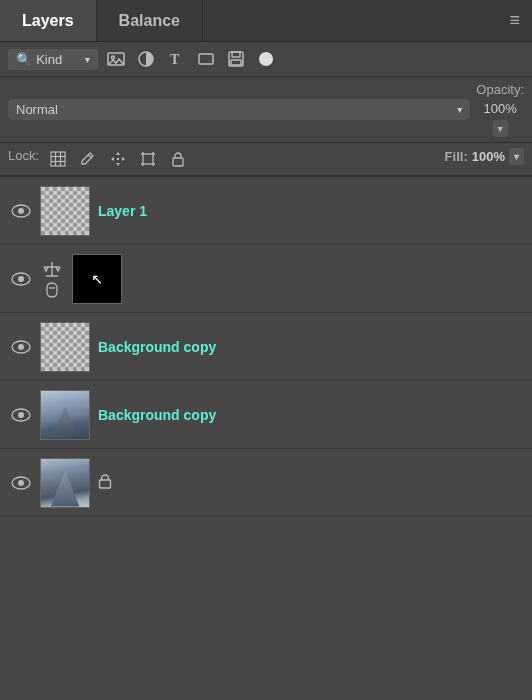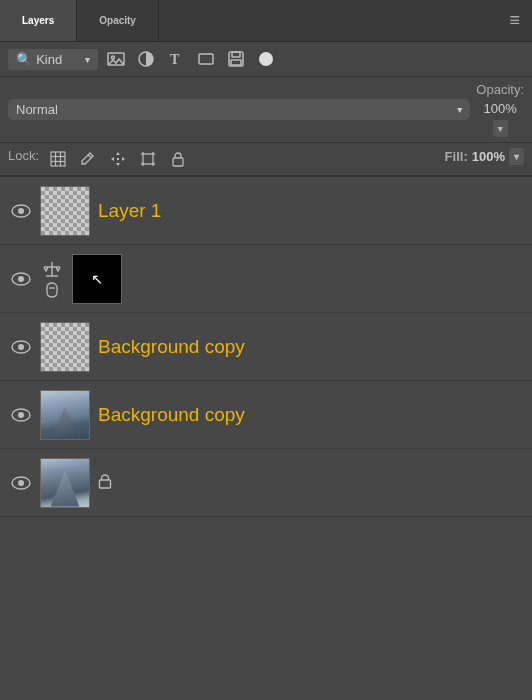--- a/index.html
+++ b/index.html
@@ -19,21 +19,21 @@
       background: #3a3a3a;
       border-bottom: 1px solid #2a2a2a;
       height: 42px;
       position: relative;
     }
     .tab {
       display: flex;
       align-items: center;
       justify-content: center;
       padding: 0 22px;
-      font-size: 10px;
+      font-size: 16px;
       font-weight: 600;
       color: #bbb;
       cursor: pointer;
       border-right: 1px solid #2a2a2a;
     }
     .tab.active {
       background: #4a4a4a;
       color: #fff;
     }
     .tab-menu {
@@ -233,23 +233,24 @@
       display: flex;
       flex-direction: column;
       align-items: center;
       gap: 2px;
       font-size: 16px;
       color: #bbb;
       flex-shrink: 0;
     }
 
     .layer-name {
-      font-size: 19px;
-      color: #eab308;
+      font-size: 14px;
+      color: #5eead4;
       flex: 1;
+      font-weight: bold;
     }
 
     .layer-lock-icon {
       font-size: 16px;
       color: #bbb;
       flex-shrink: 0;
     }
 
     .main-content {
       display: flex;
@@ -257,21 +258,21 @@
       height: 700px;
     }
   </style>
 </head>
 <body>
 
 <div class="main-content">
 
   <div class="header-tabs">
     <div class="tab active">Layers</div>
-    <div class="tab">Opacity</div>
+    <div class="tab">Balance</div>
     <div class="tab-menu">≡</div>
   </div>
 
   <div class="filter-bar">
     <div class="filter-dropdown">
       <span style="font-size:13px;">🔍</span>
       <span>Kind</span>
       <span class="chevron">▾</span>
     </div>
 

